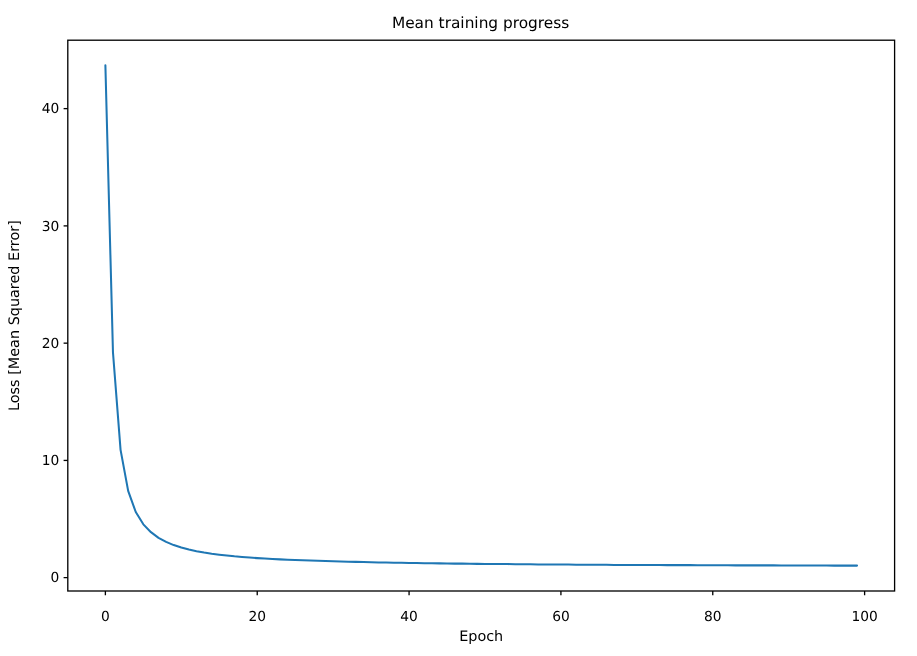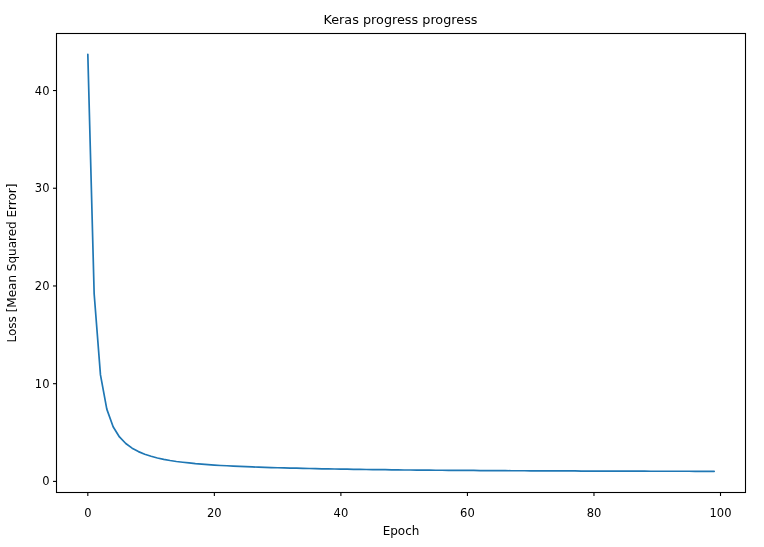--- a/index.html
+++ b/index.html
@@ -59,21 +59,21 @@
     stroke-width: 1.7;
     stroke-linejoin: round;
     stroke-linecap: round;
   }
 </style>
 </head>
 <body>
 
 <div id="figure">
 
-  <div id="chart-title">Keras progress progress</div>
+  <div id="chart-title">Mean training progress</div>
 
   <svg id="plot-svg" width="764" height="547">
     <g id="svg-content">
         <rect x="56.5" y="33.5" width="689" height="459" class="spine"></rect>
         <line x1="87.81818181818181" y1="492.5" x2="87.81818181818181" y2="496" class="tick-mark"></line>
         <text x="87.81818181818181" y="508.5" text-anchor="middle" dominant-baseline="hanging" class="tick-label">0</text>
         <line x1="214.35629017447198" y1="492.5" x2="214.35629017447198" y2="496" class="tick-mark"></line>
         <text x="214.35629017447198" y="508.5" text-anchor="middle" dominant-baseline="hanging" class="tick-label">20</text>
         <line x1="340.89439853076215" y1="492.5" x2="340.89439853076215" y2="496" class="tick-mark"></line>
         <text x="340.89439853076215" y="508.5" text-anchor="middle" dominant-baseline="hanging" class="tick-label">40</text>

